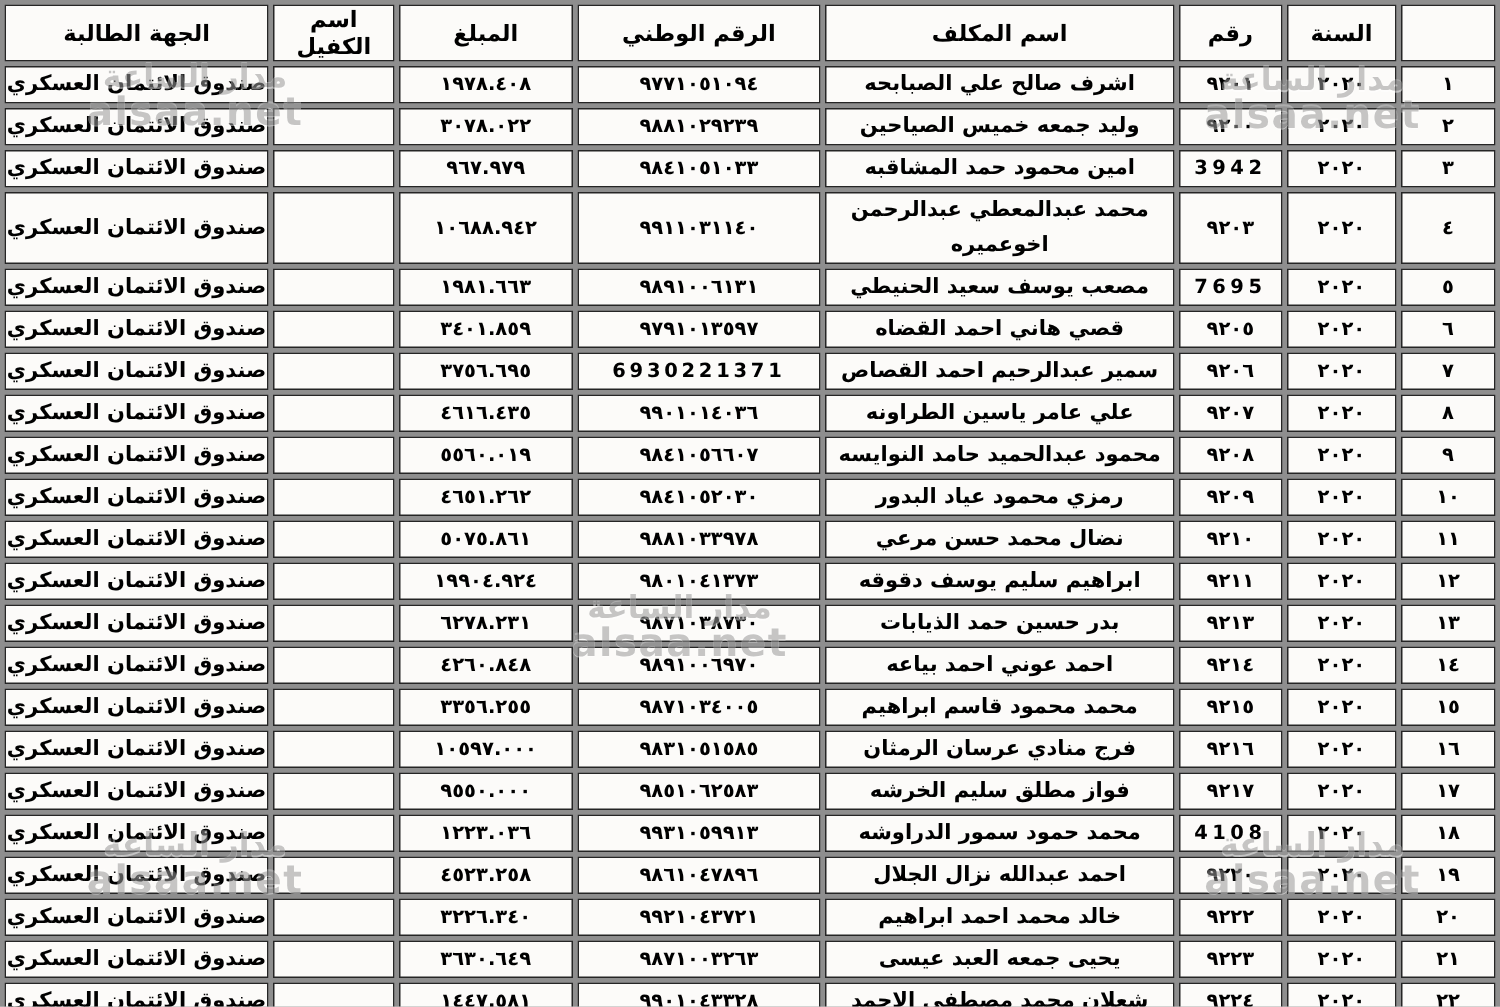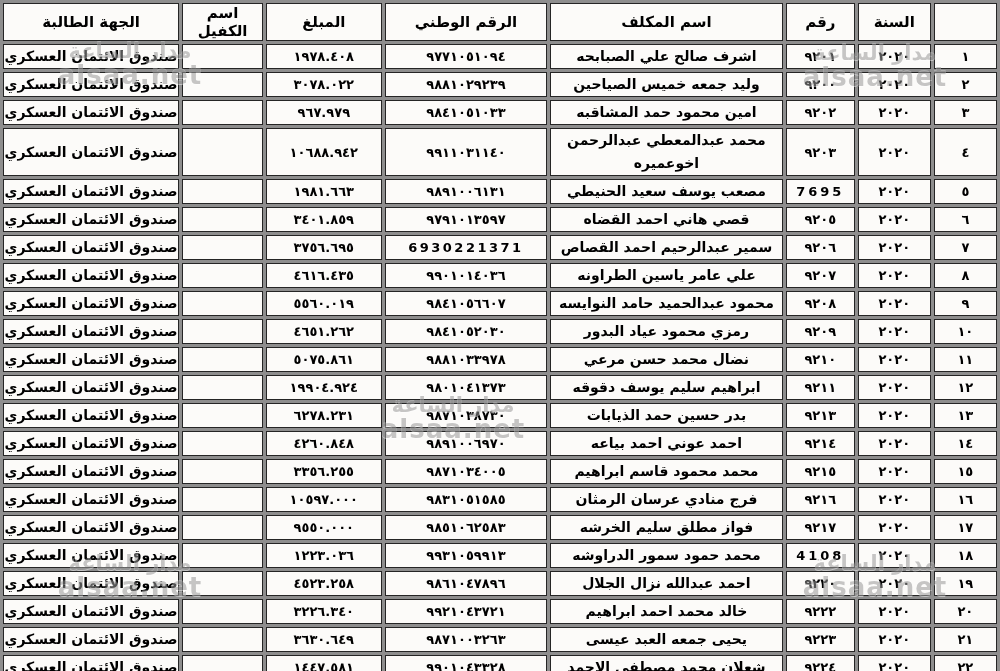--- a/index.html
+++ b/index.html
@@ -113,21 +113,21 @@
       <td class="c-num c-regno">٩٢٠٠</td>
       <td class="c-name">وليد جمعه خميس الصياحين</td>
       <td class="c-num c-national">٩٨٨١٠٢٩٢٣٩</td>
       <td class="c-num c-amount">٣٠٧٨.٠٢٢</td>
       <td class="c-guarantor"></td>
       <td class="c-entity">صندوق الائتمان العسكري</td>
     </tr>
         <tr>
       <td class="c-num c-rownum">٣</td>
       <td class="c-num c-year">٢٠٢٠</td>
-      <td class="c-num c-regno">٩٢٠٢</td>
+      <td class="c-num c-regno">3942</td>
       <td class="c-name">امين محمود حمد المشاقبه</td>
       <td class="c-num c-national">٩٨٤١٠٥١٠٣٣</td>
       <td class="c-num c-amount">٩٦٧.٩٧٩</td>
       <td class="c-guarantor"></td>
       <td class="c-entity">صندوق الائتمان العسكري</td>
     </tr>
         <tr>
       <td class="c-num c-rownum">٤</td>
       <td class="c-num c-year">٢٠٢٠</td>
       <td class="c-num c-regno">٩٢٠٣</td>

